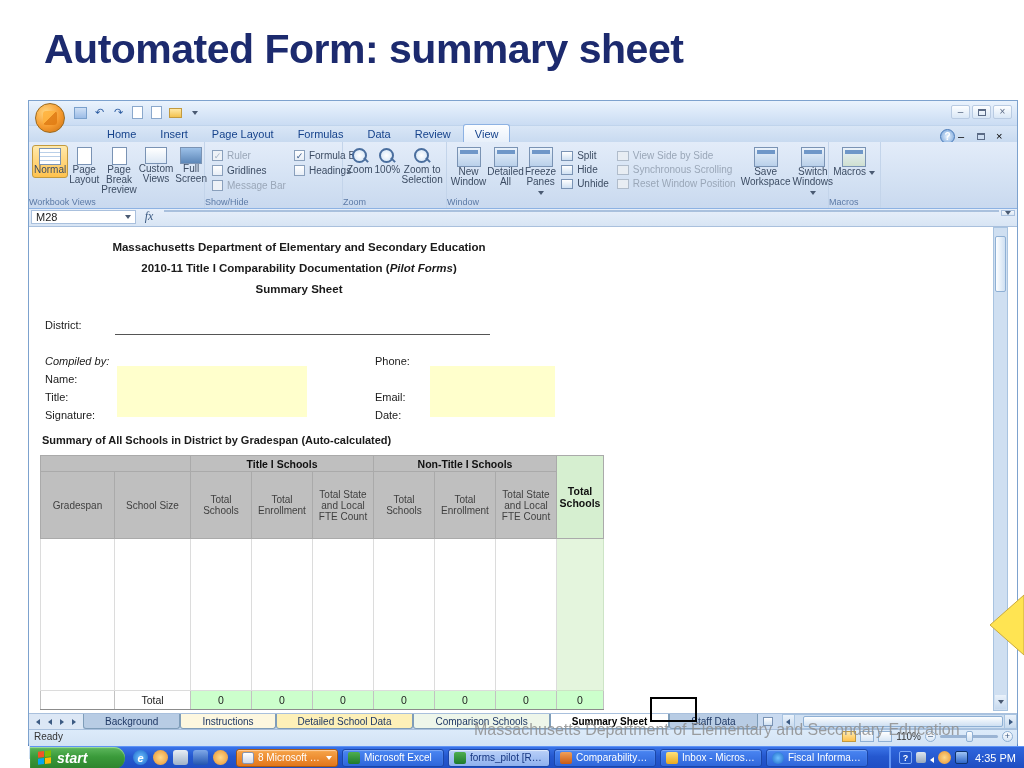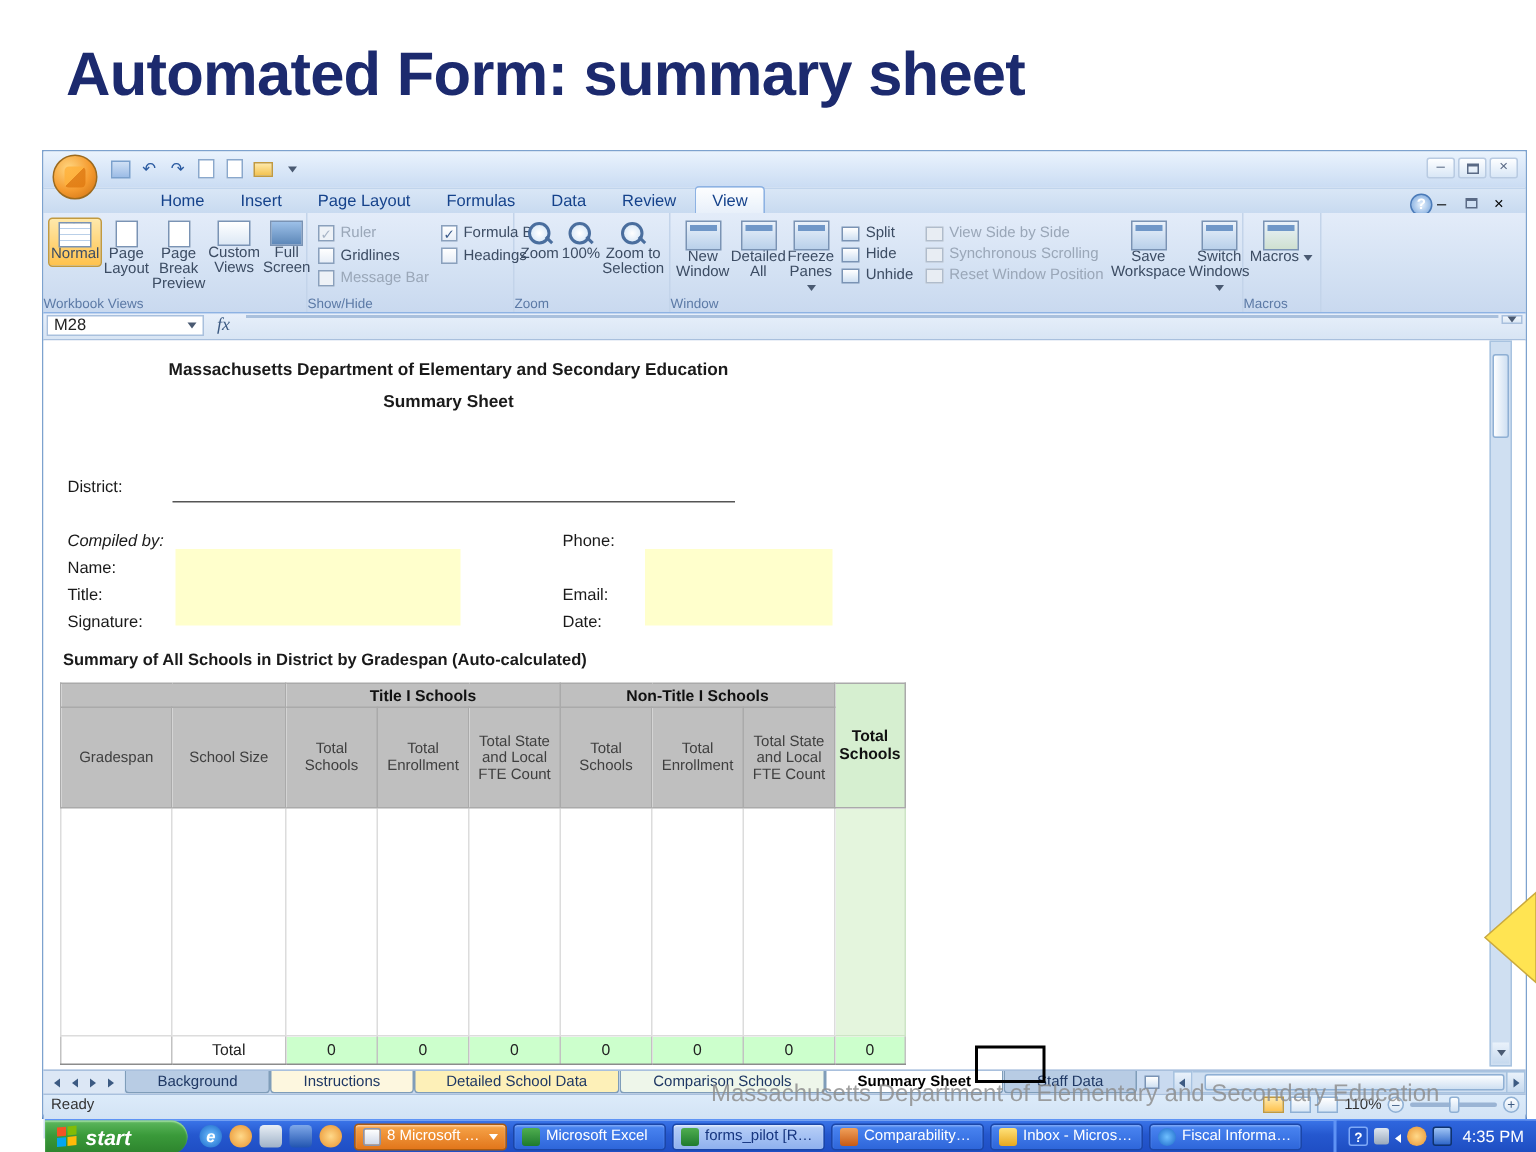--- a/index.html
+++ b/index.html
@@ -411,20 +411,21 @@
       <div class="ffield"></div>
       <div class="fexp">
           <span class="tri-d"></span>
         </div>
     </div>
 
     <div class="canvas">
 
       <div class="doc-header">
         <div class="hline">Massachusetts Department of Elementary and Secondary Education</div>
+        <div class="hline"><span>2010-11 Title I Comparability Documentation (</span><span class="ital">Pilot Forms</span><span>)</span></div>
         <div class="hline">Summary Sheet</div>
       </div>
 
       <div class="lbl" style="left:16px; top:92px;">District:</div>
       <div class="district-line"></div>
 
       <div class="lbl ital" style="left:16px; top:128px;">Compiled by:</div>
       <div class="lbl" style="left:16px; top:146px;">Name:</div>
       <div class="lbl" style="left:16px; top:164px;">Title:</div>
       <div class="lbl" style="left:16px; top:182px;">Signature:</div>

